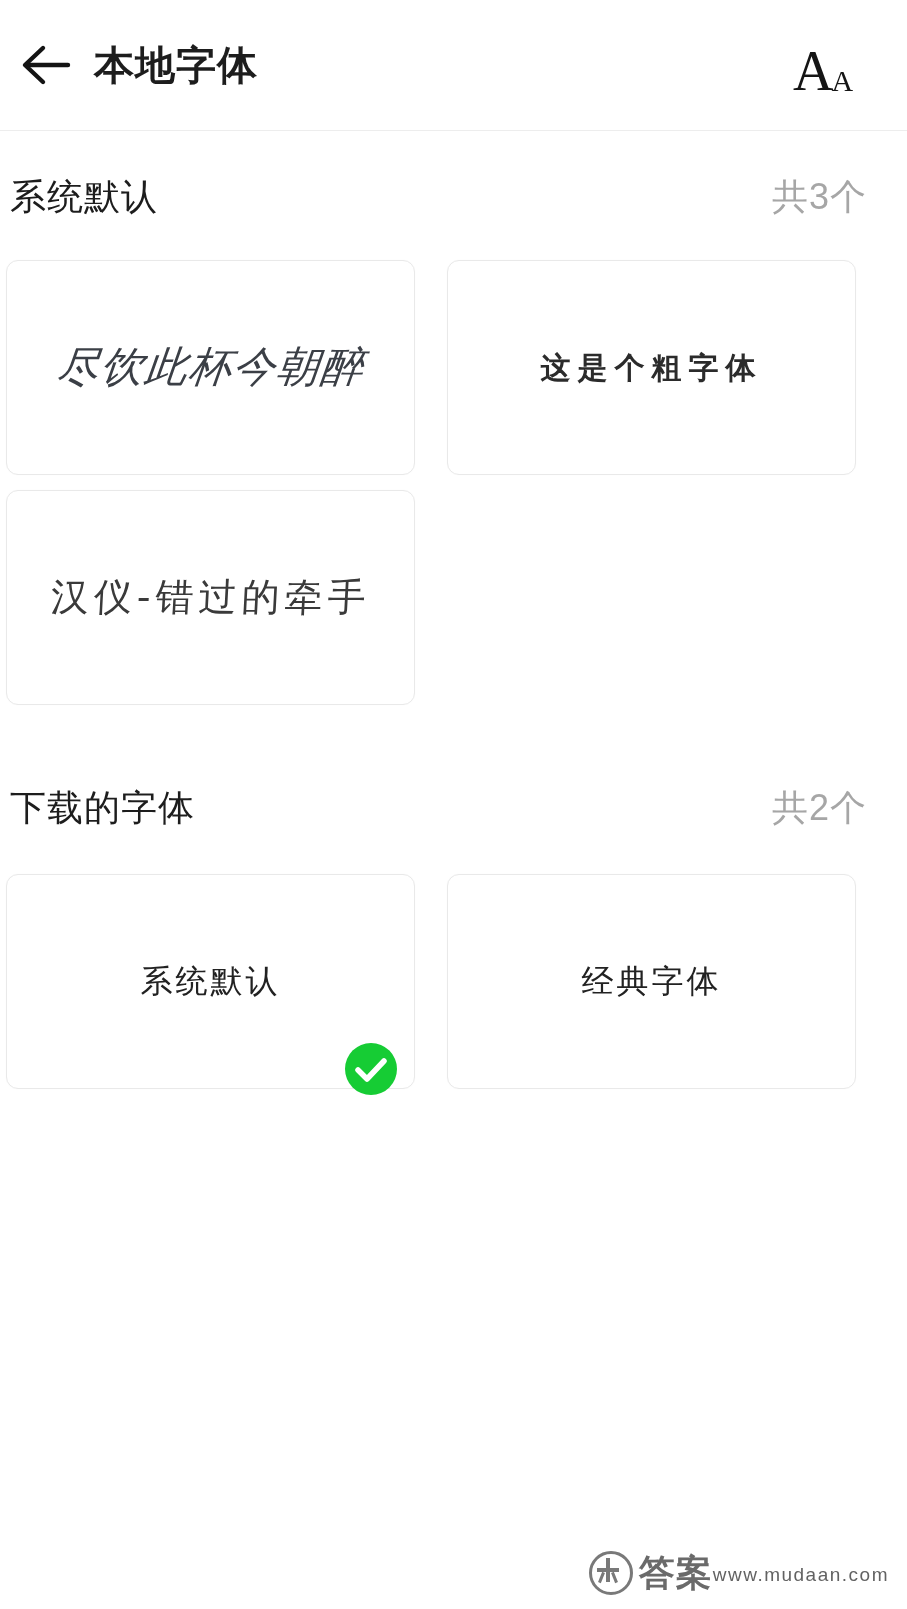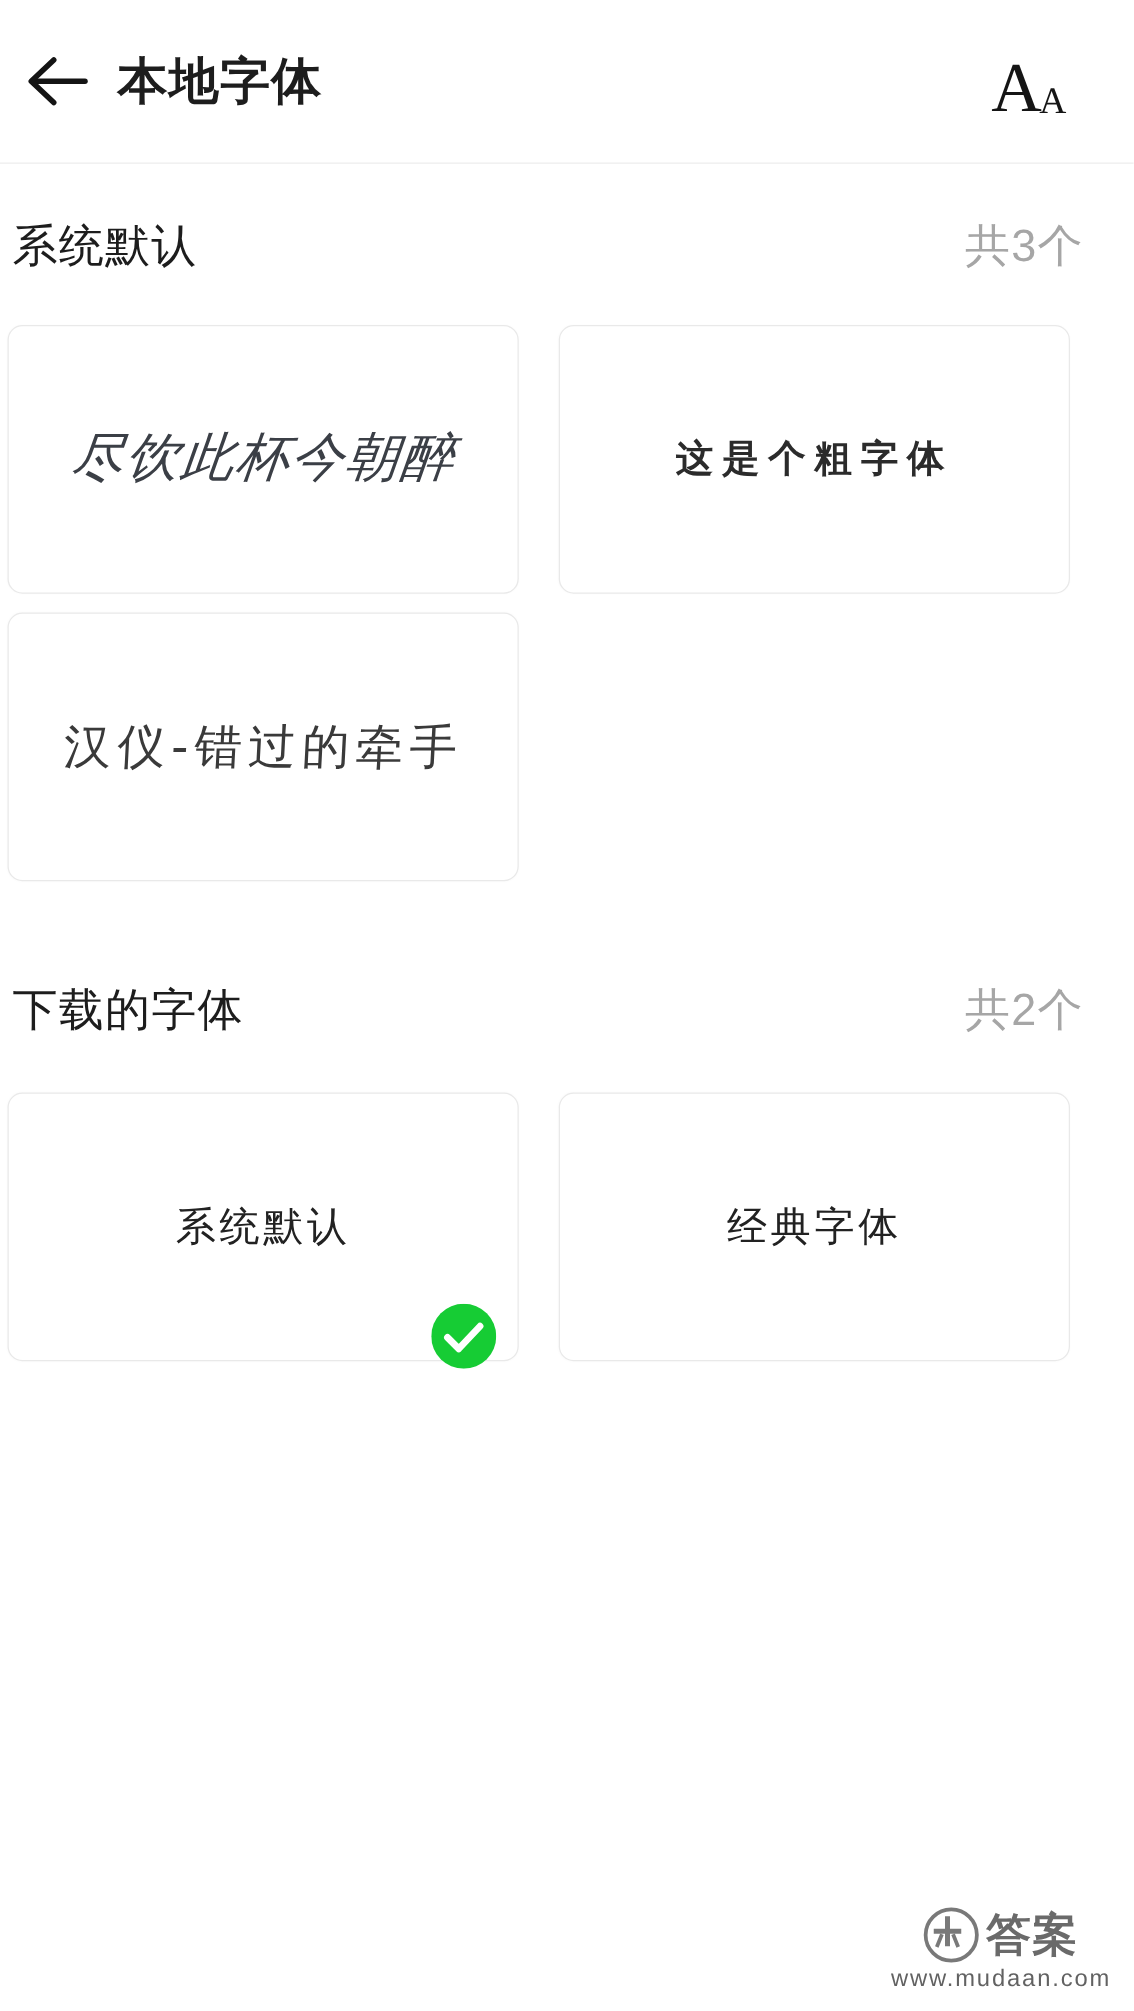--- a/index.html
+++ b/index.html
@@ -181,21 +181,21 @@
     justify-content: center;
   }
   .check-badge svg { display: block; }
 
   
   .watermark {
     position: absolute;
     right: 18px;
     bottom: 14px;
     display: flex;
-    flex-direction: column;
+    flex-direction: row;
     align-items: center;
     opacity: 0.92;
   }
   .wm-row {
     display: flex;
     align-items: center;
     gap: 6px;
   }
   .wm-logo {
     width: 38px;

